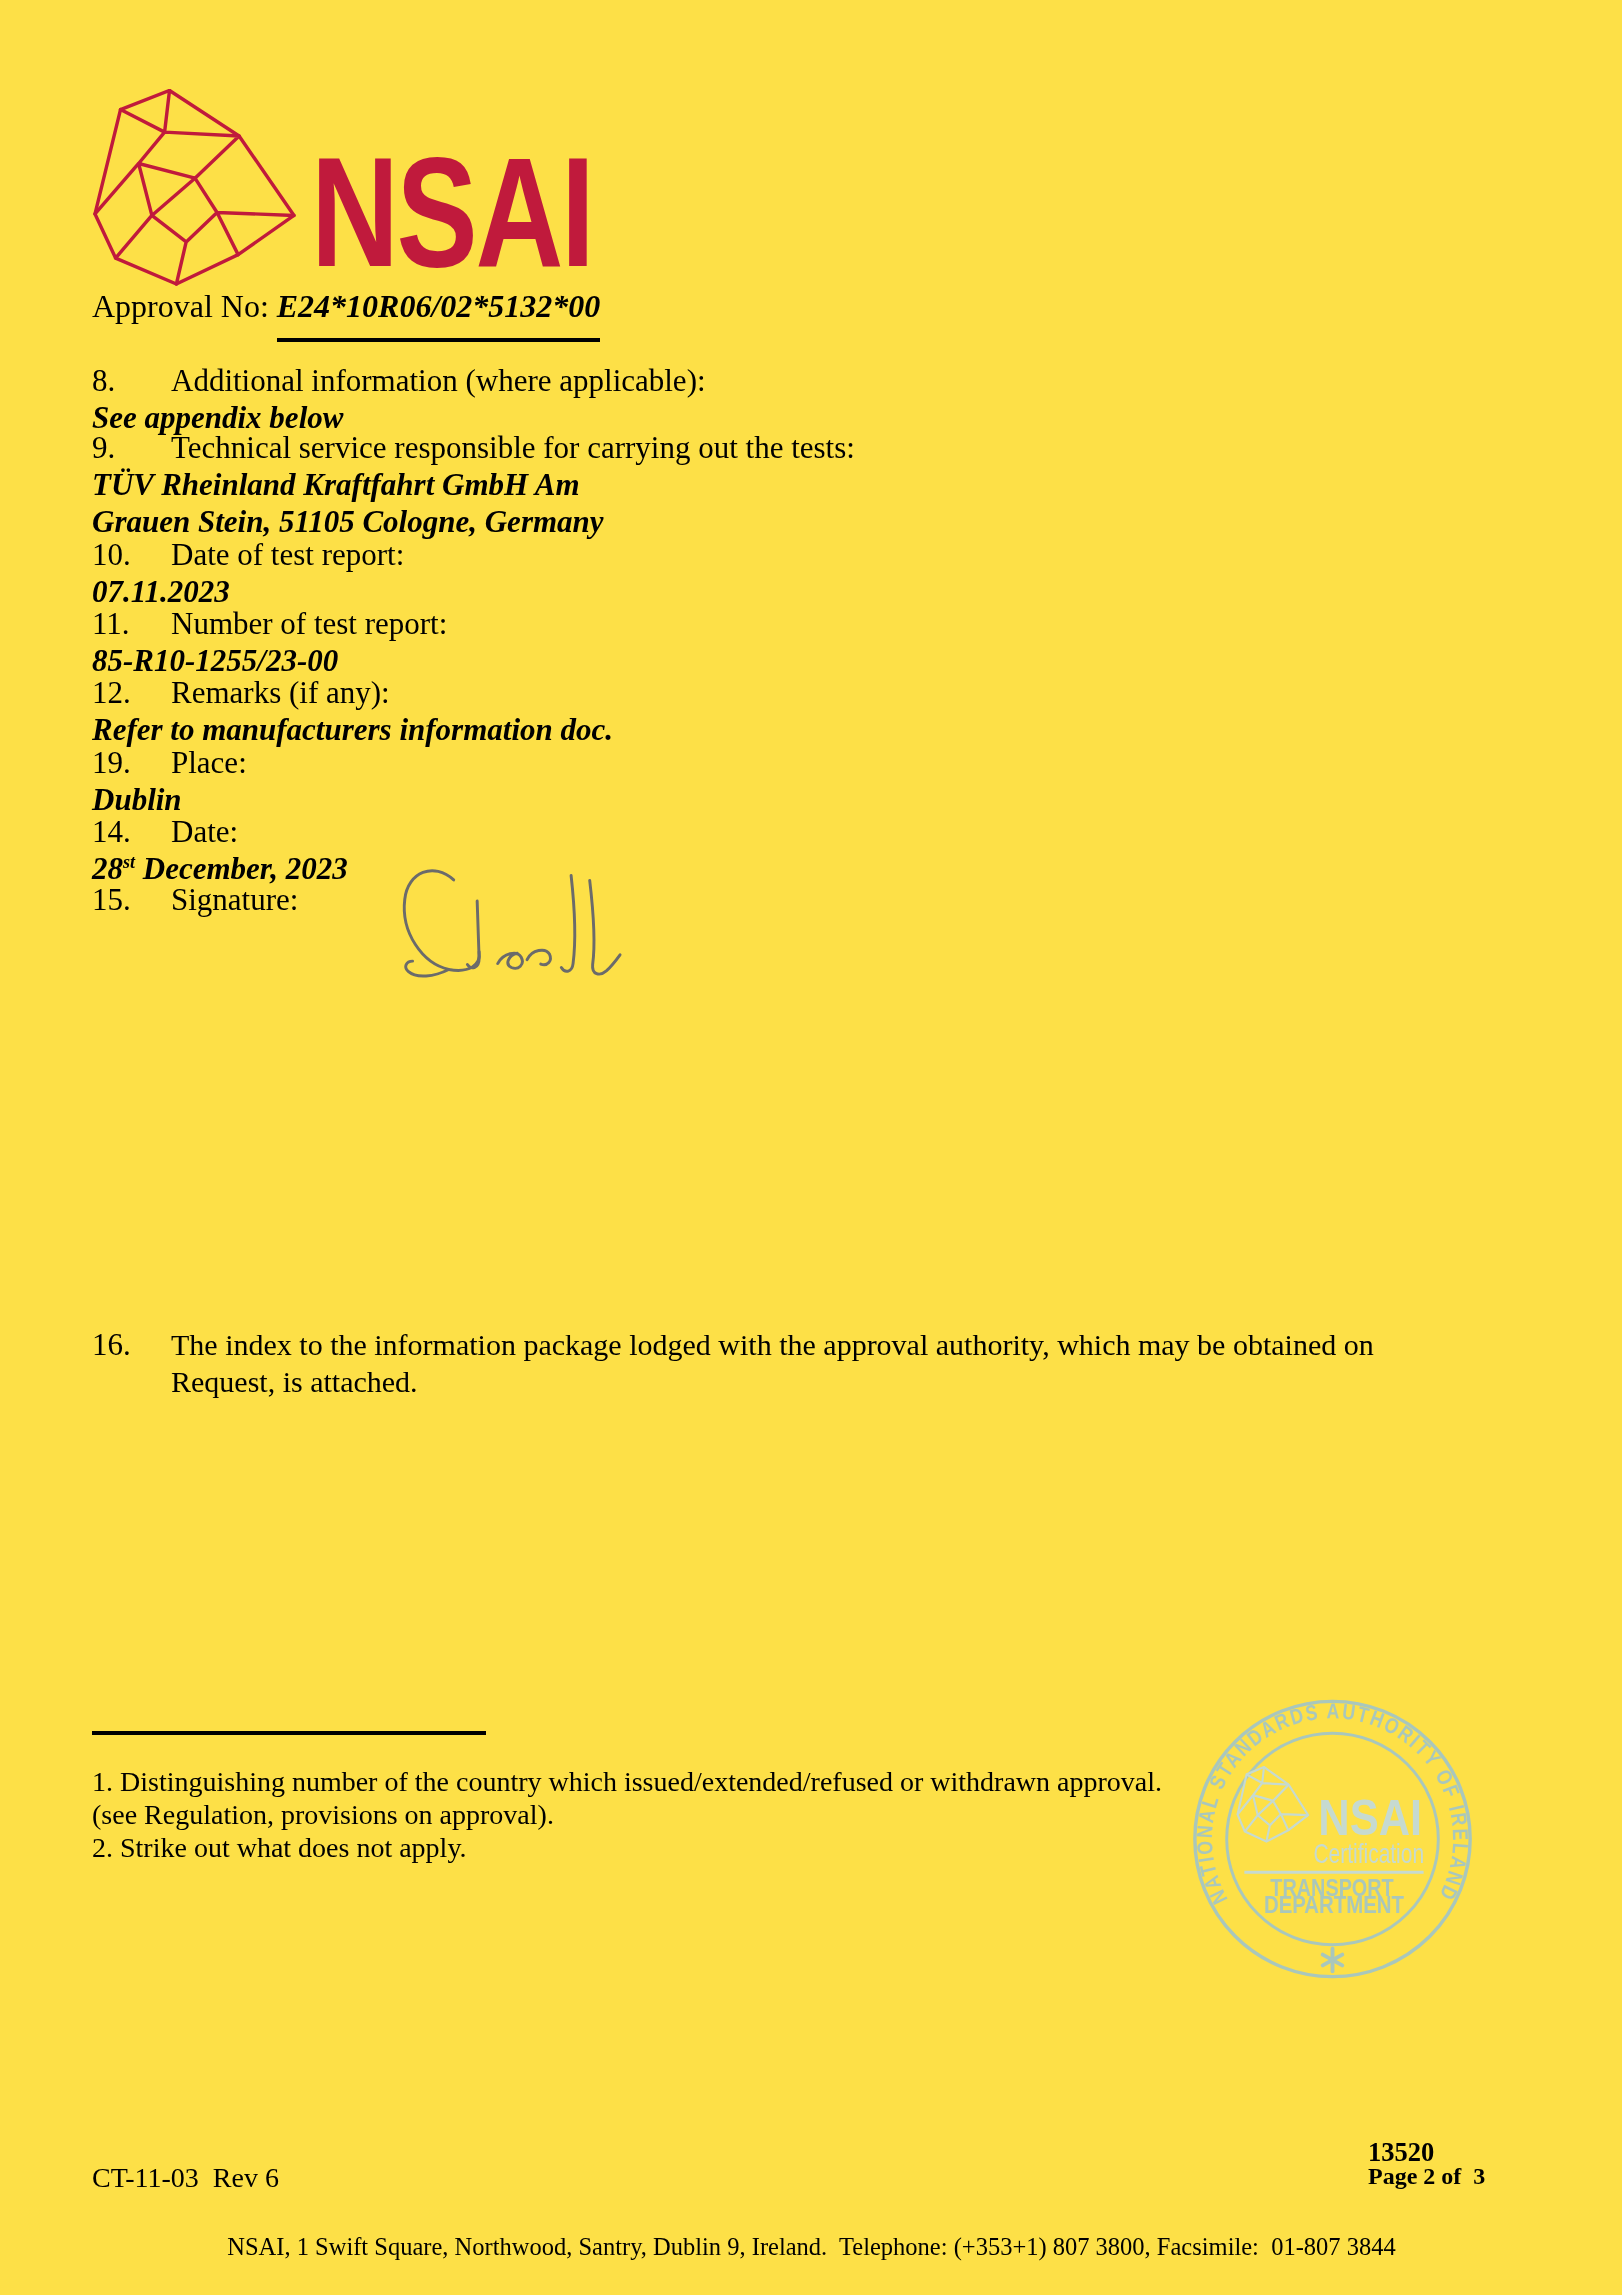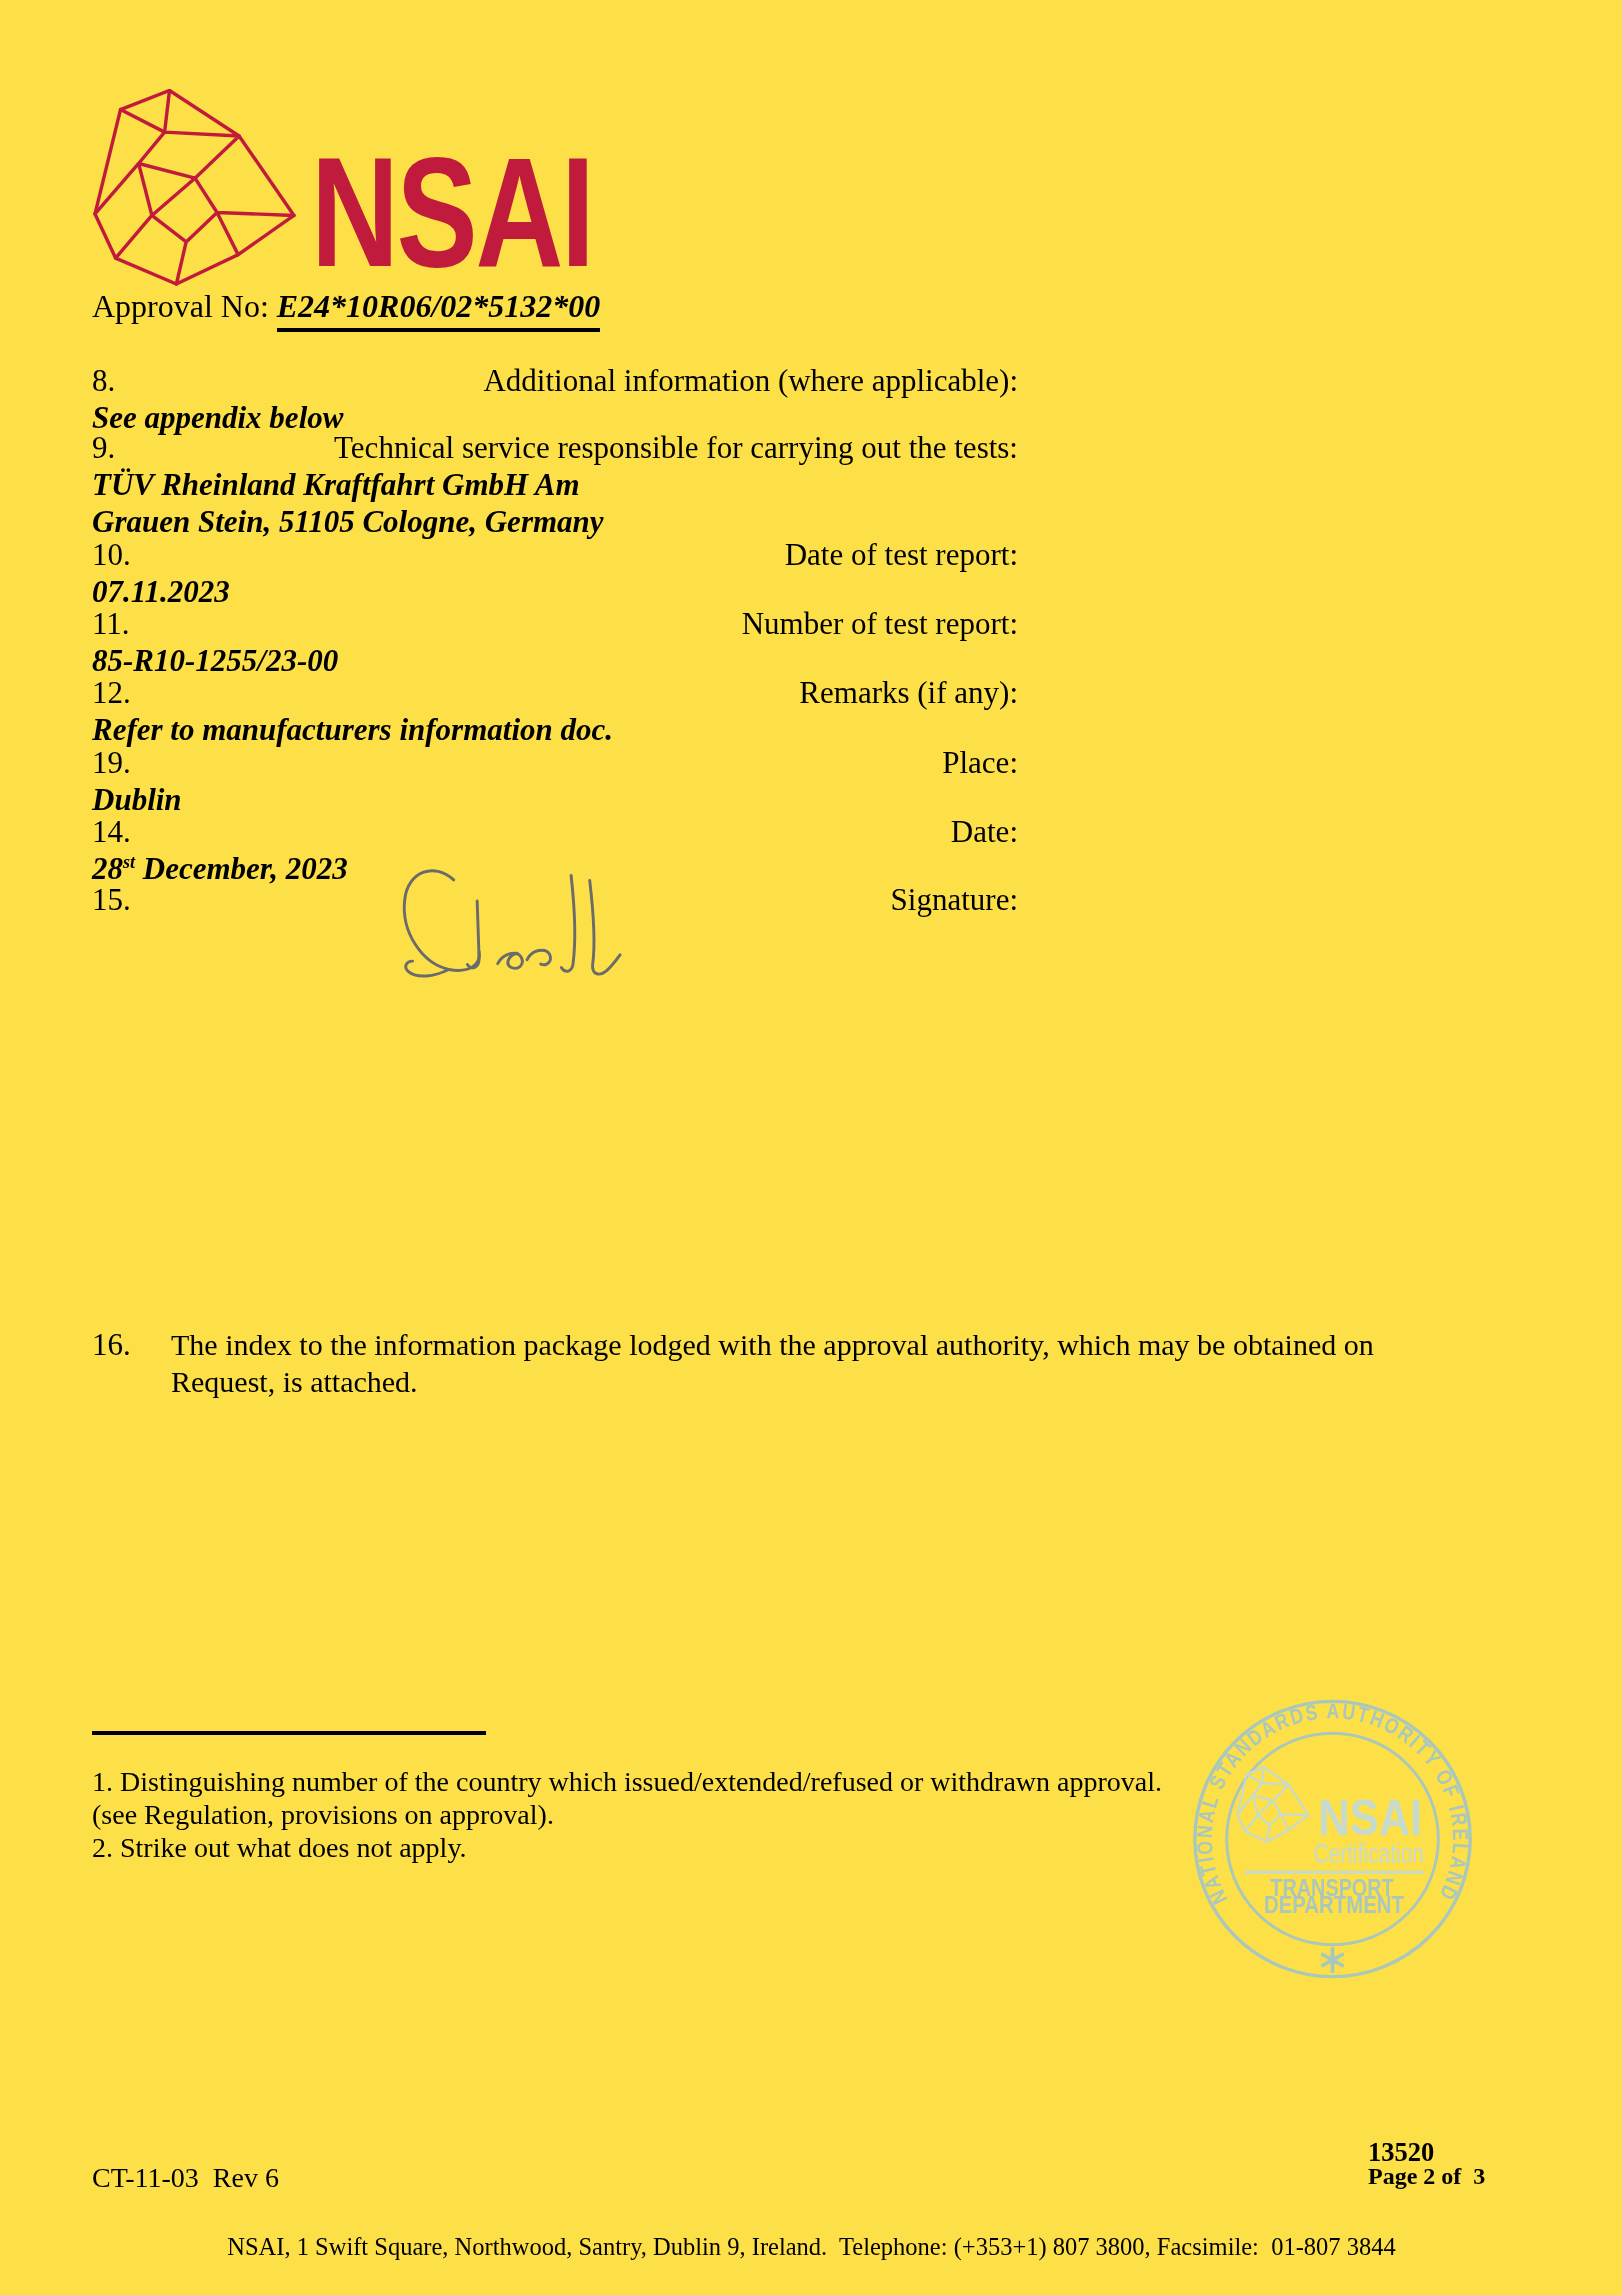--- a/index.html
+++ b/index.html
@@ -8,26 +8,26 @@
 
   
   .crystal{position:absolute;left:92px;top:89px;}
   .wordmark{position:absolute;left:311px;top:139px;
             font-family:"Liberation Sans","DejaVu Sans",sans-serif;
             font-weight:bold;font-size:156px;line-height:147px;letter-spacing:-2.9px;
             transform:scaleX(0.78);transform-origin:0 50%;}
   .approval{position:absolute;left:92px;top:287px;font-size:32px;line-height:39px;}
   .approval .alabel{margin-right:7.9px;}
   .approval .no{font-weight:bold;font-style:italic;display:inline-block;
-                border-bottom:4.4px solid #000;padding-bottom:2px;}
+                border-bottom:4.4px solid #000;padding-bottom:12px;}
 
   
   .row{position:absolute;left:92px;width:1472px;font-size:31px;line-height:37px;}
   .row .num{display:inline-block;width:79px;vertical-align:top;}
-  .row .label{display:inline-block;width:847px;vertical-align:top;text-align:right;}
+  .row .label{display:inline-block;width:847px;vertical-align:top;}
   .row .value{display:inline-block;width:604px;vertical-align:top;
               font-weight:bold;font-style:italic;white-space:pre-line;}
   .row .suffix{font-size:0.58em;vertical-align:super;line-height:0;}
   .note-text{display:inline-block;width:1315px;vertical-align:top;white-space:pre-line;font-size:30px;}
 
   
   .signature{position:absolute;left:375px;top:853px;}
 
   
   .fn-divider{position:absolute;left:92px;top:1731px;width:394px;height:4.4px;background:#000;}

